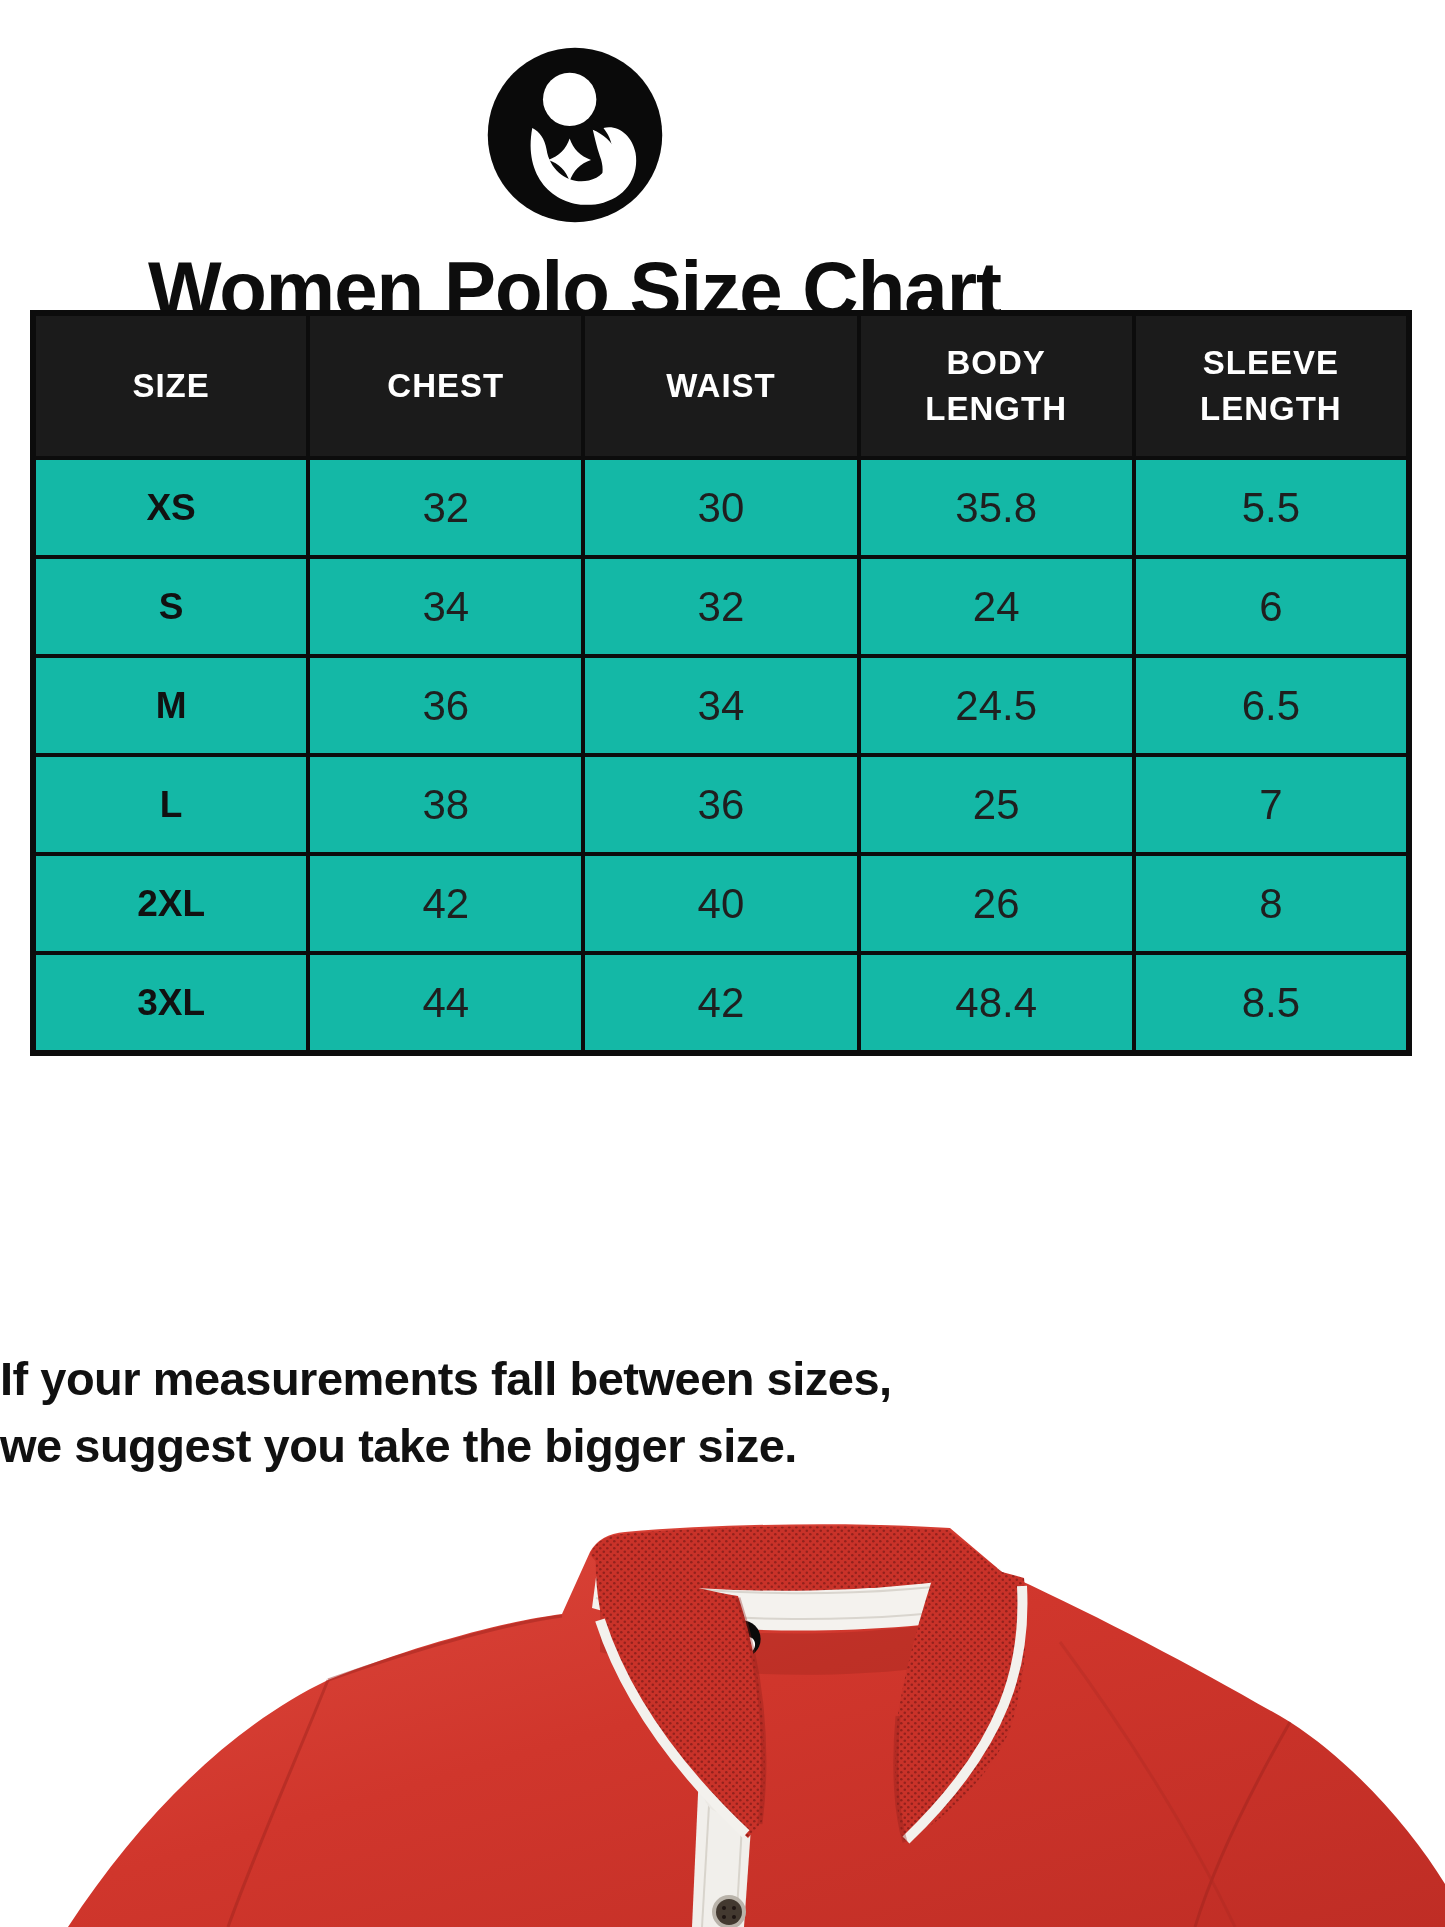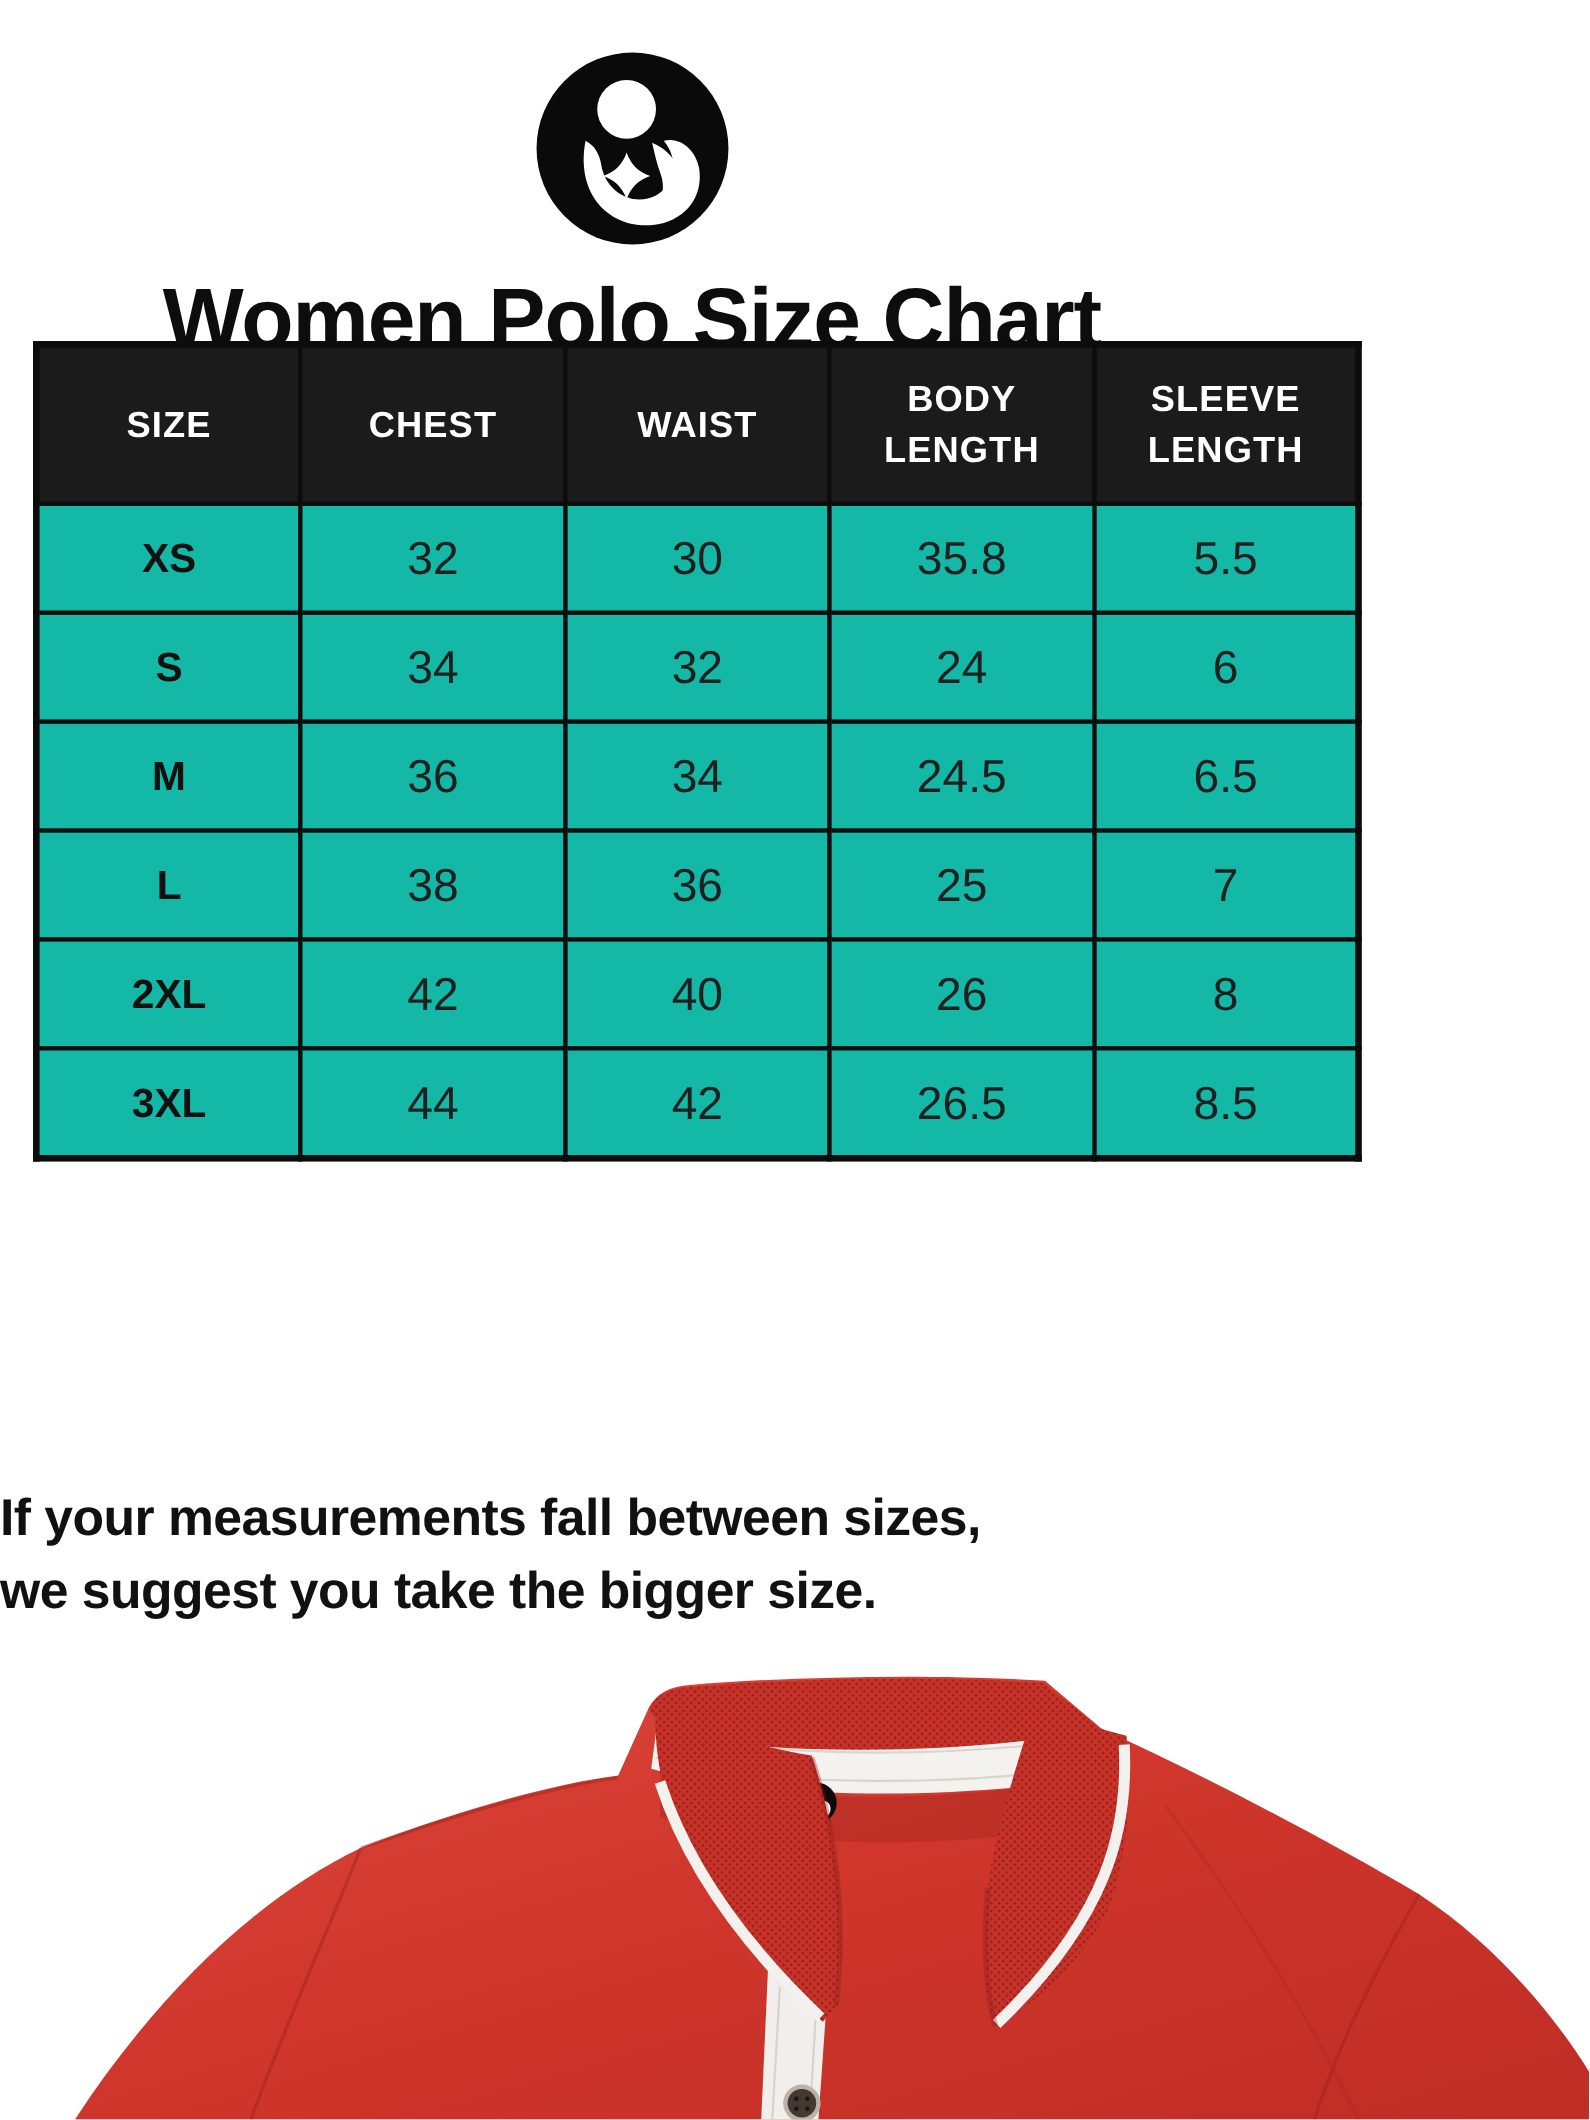--- a/index.html
+++ b/index.html
@@ -9,21 +9,21 @@
   }
   
   .hdr{position:absolute;left:148px;top:46px;height:180px;display:flex;align-items:center;gap:26px;flex-direction:column;}
   .hdr .logo{width:184px;height:178px;flex:0 0 auto;}
   .title{
     font-size:78px;font-weight:800;color:#0d0d0d;letter-spacing:-1px;
     white-space:nowrap;line-height:1;
   }
   
   table.size{
-    position:absolute;left:30px;top:310px;width:1208px;
+    position:absolute;left:30px;top:310px;width:1382px;
     border-collapse:collapse;table-layout:fixed;
     border:6px solid #0c0c0c;
   }
   table.size th,table.size td{
     border:4px solid #0c0c0c;text-align:center;vertical-align:middle;
     padding:0 40px;
   }
   table.size th{
     background:#1b1b1b;color:#ffffff;height:140px;
     font-size:33px;font-weight:800;letter-spacing:1px;line-height:1.4;
@@ -106,21 +106,21 @@
         <td class="sz">2XL</td>
         <td>42</td>
         <td>40</td>
         <td>26</td>
         <td>8</td>
       </tr>
       <tr>
         <td class="sz">3XL</td>
         <td>44</td>
         <td>42</td>
-        <td>26.5</td>
+        <td>48.4</td>
         <td>8.5</td>
       </tr>
     </tbody>
   </table>
 
   <div class="note">
     <span>If your measurements fall between sizes,</span><br>
     <span>we suggest you take the bigger size.</span>
   </div>
 

